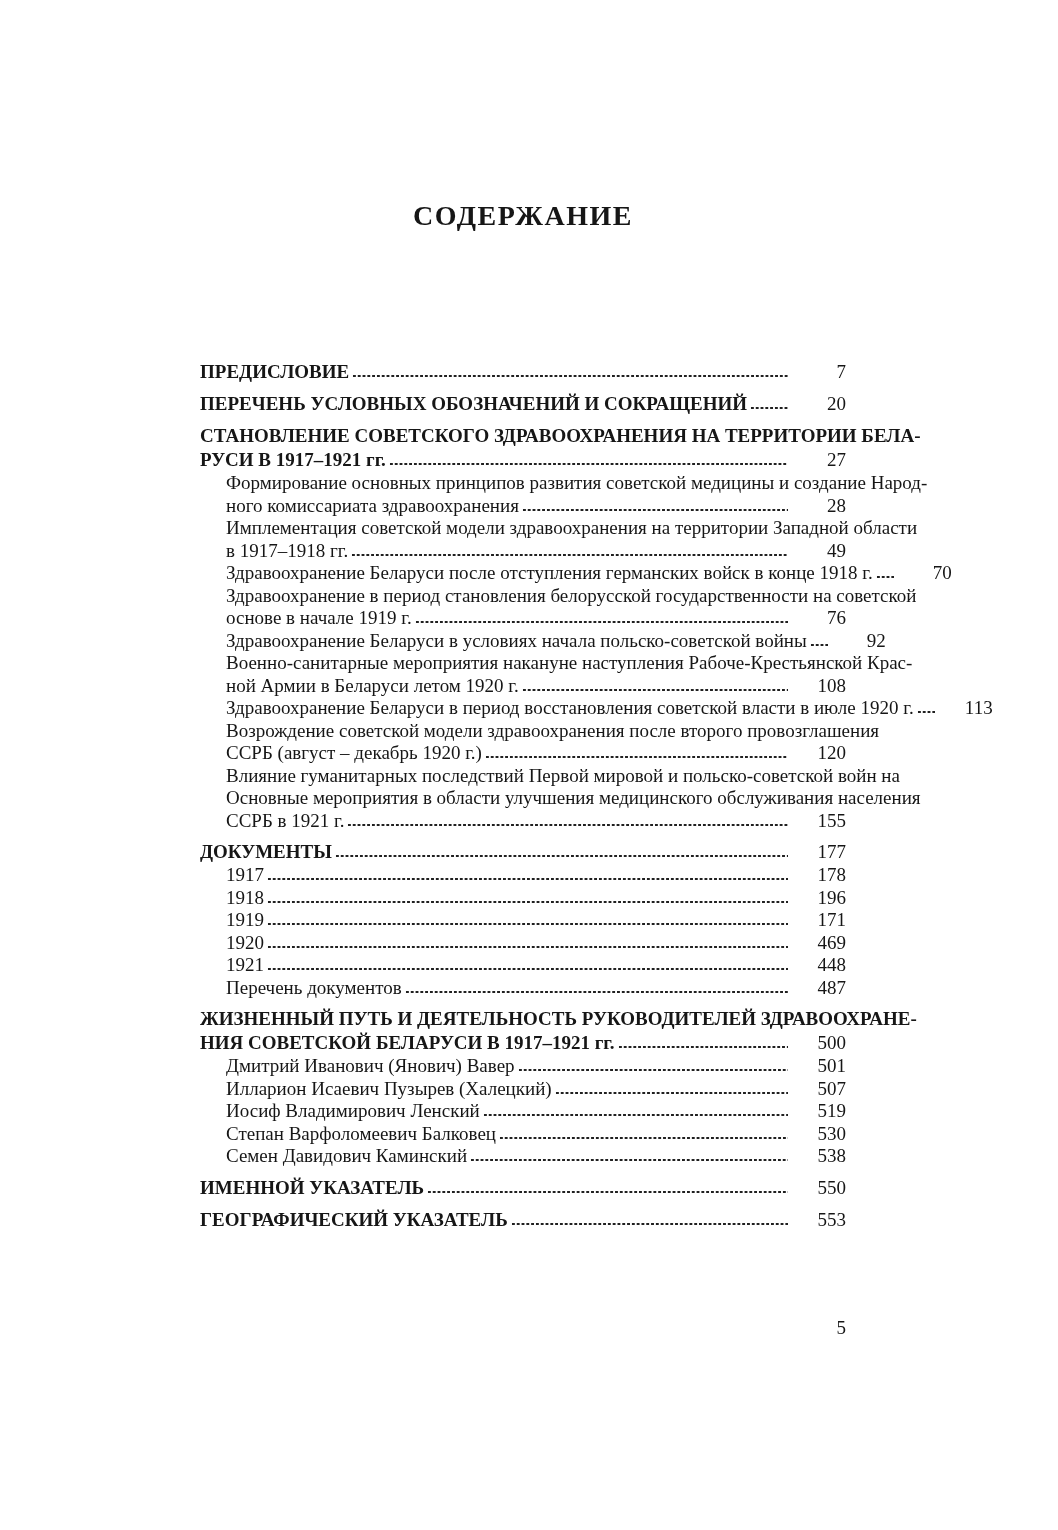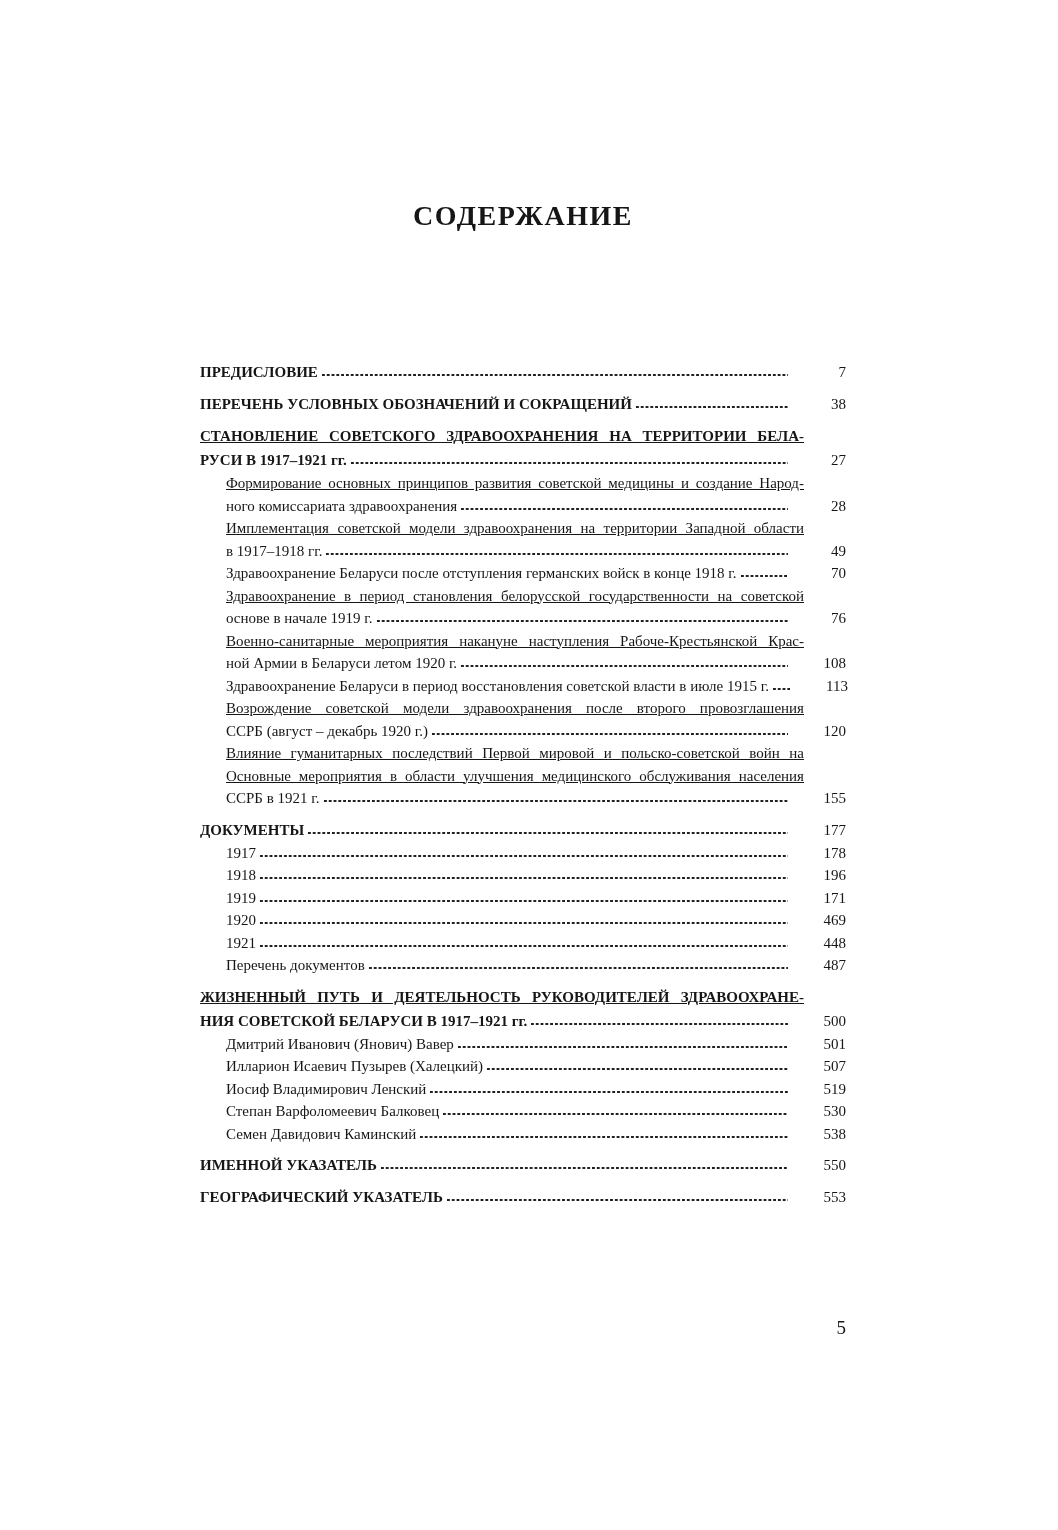--- a/index.html
+++ b/index.html
@@ -25,41 +25,40 @@
     line-height: 36px;
     font-weight: bold;
     text-align: center;
     letter-spacing: 1.5px;
     white-space: nowrap;
   }
   .toc {
     margin-top: 126px;
   }
   .entry {
-    font-size: 15px;
+    font-size: 19px;
     line-height: 22.5px;
     font-weight: normal;
   }
   .entry.level0 {
     font-weight: bold;
     line-height: 24px;
     margin-top: 8px;
   }
   .entry.level0:first-child {
     margin-top: 0;
   }
   .entry.level1 {
     padding-left: 26px;
   }
   .mid-line {
     white-space: nowrap;
     text-align: justify;
     text-align-last: justify;
     margin-right: 42px;
-    text-decoration: underline;
   }
   .last-line {
     display: flex;
     align-items: baseline;
   }
   .last-line .text {
     white-space: nowrap;
     flex: 0 0 auto;
   }
   .leader {
@@ -97,21 +96,21 @@
         <div class="last-line">
           <span class="text">ПРЕДИСЛОВИЕ</span>
           <span class="leader"></span>
           <span class="pagenum">7</span>
         </div>
       </div>
       <div class="entry level0">
         <div class="last-line">
           <span class="text">ПЕРЕЧЕНЬ УСЛОВНЫХ ОБОЗНАЧЕНИЙ И СОКРАЩЕНИЙ</span>
           <span class="leader"></span>
-          <span class="pagenum">38</span>
+          <span class="pagenum">20</span>
         </div>
       </div>
       <div class="entry level0">
         <div class="mid-line">СТАНОВЛЕНИЕ СОВЕТСКОГО ЗДРАВООХРАНЕНИЯ НА ТЕРРИТОРИИ БЕЛА-</div>
         <div class="last-line">
           <span class="text">РУСИ В 1917–1921 гг.</span>
           <span class="leader"></span>
           <span class="pagenum">27</span>
         </div>
       </div>
@@ -140,30 +139,37 @@
       </div>
       <div class="entry level1">
         <div class="mid-line">Здравоохранение в период становления белорусской государственности на советской</div>
         <div class="last-line">
           <span class="text">основе в начале 1919 г.</span>
           <span class="leader"></span>
           <span class="pagenum">76</span>
         </div>
       </div>
       <div class="entry level1">
+        <div class="last-line">
+          <span class="text">Здравоохранение Беларуси в условиях начала польско-советской войны</span>
+          <span class="leader"></span>
+          <span class="pagenum">92</span>
+        </div>
+      </div>
+      <div class="entry level1">
         <div class="mid-line">Военно-санитарные мероприятия накануне наступления Рабоче-Крестьянской Крас-</div>
         <div class="last-line">
           <span class="text">ной Армии в Беларуси летом 1920 г.</span>
           <span class="leader"></span>
           <span class="pagenum">108</span>
         </div>
       </div>
       <div class="entry level1">
         <div class="last-line">
-          <span class="text">Здравоохранение Беларуси в период восстановления советской власти в июле 1915 г.</span>
+          <span class="text">Здравоохранение Беларуси в период восстановления советской власти в июле 1920 г.</span>
           <span class="leader"></span>
           <span class="pagenum">113</span>
         </div>
       </div>
       <div class="entry level1">
         <div class="mid-line">Возрождение советской модели здравоохранения после второго провозглашения</div>
         <div class="last-line">
           <span class="text">ССРБ (август – декабрь 1920 г.)</span>
           <span class="leader"></span>
           <span class="pagenum">120</span>

